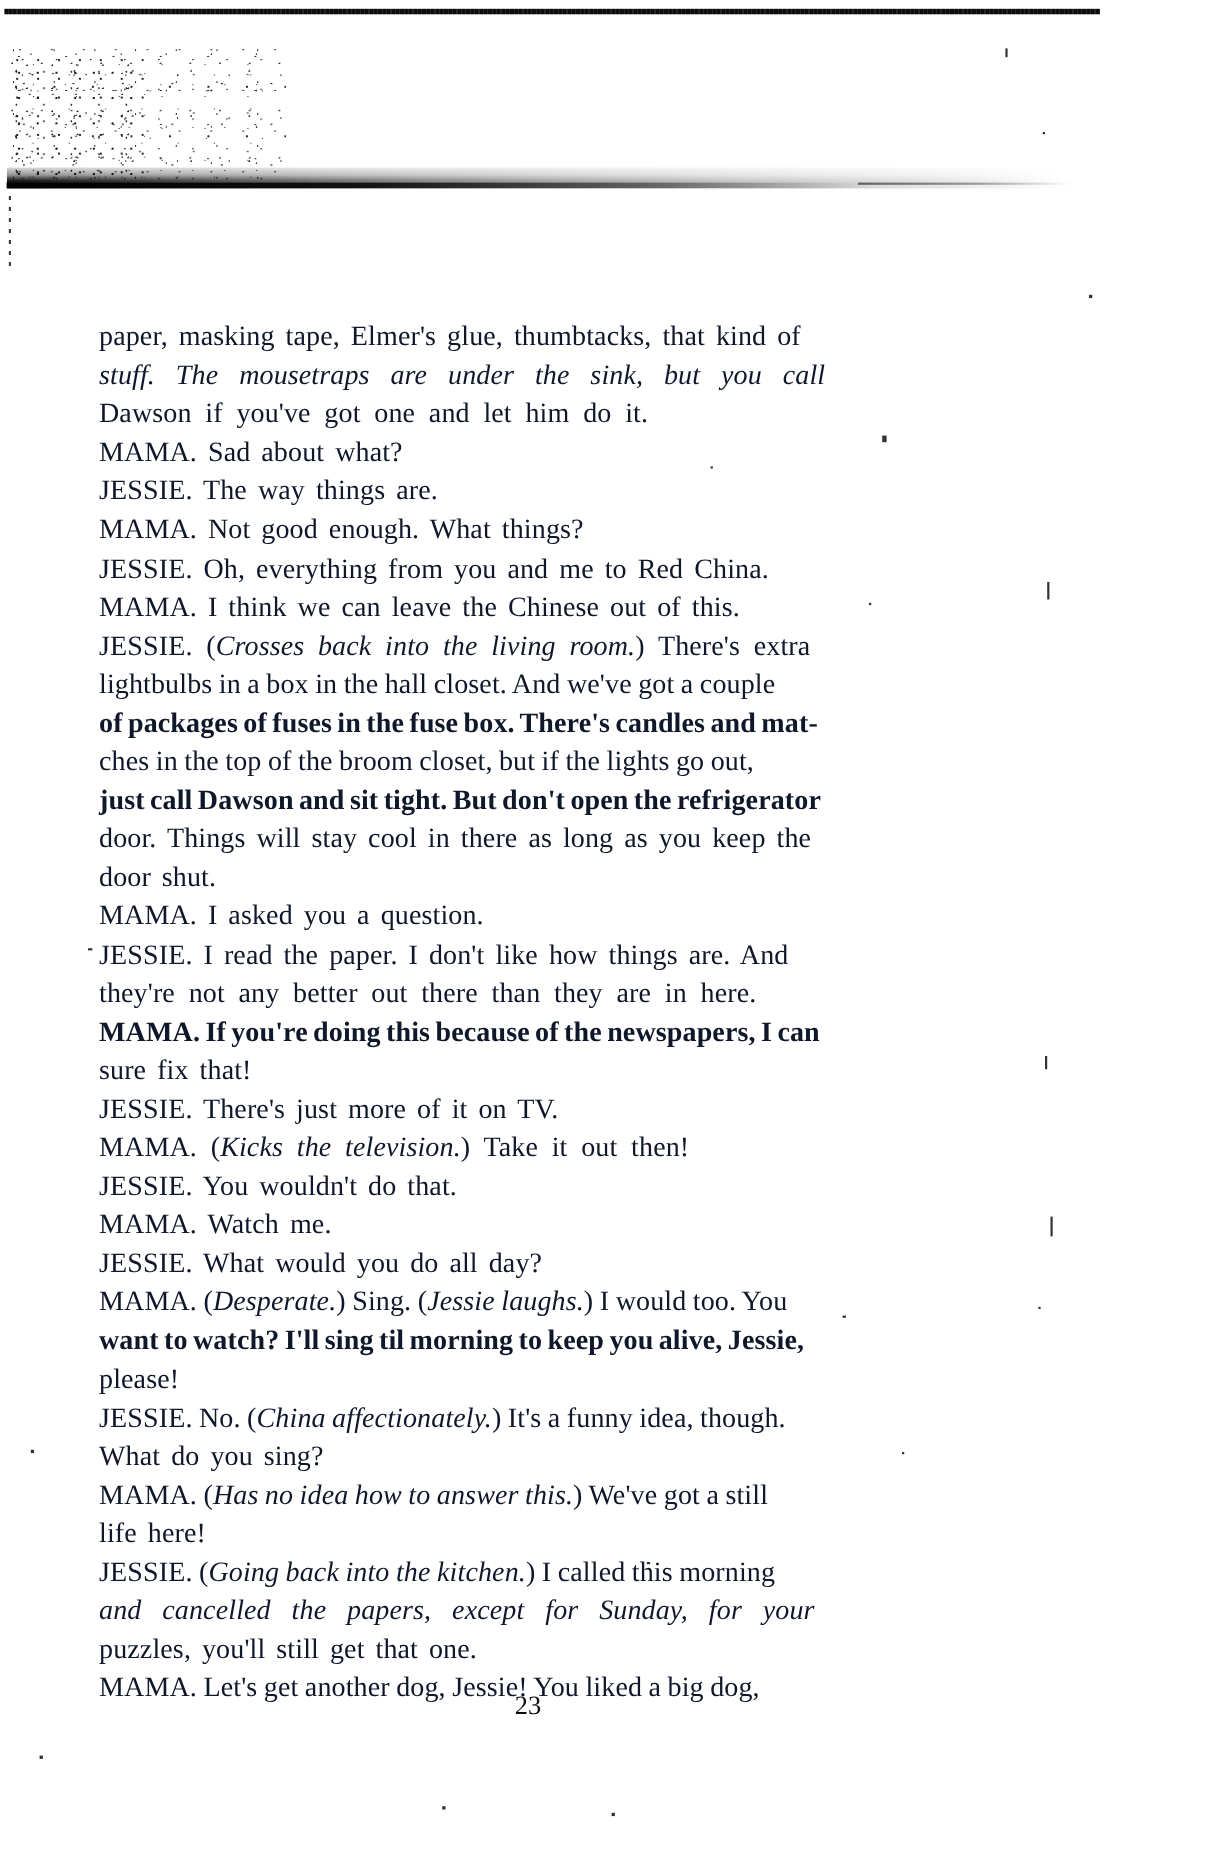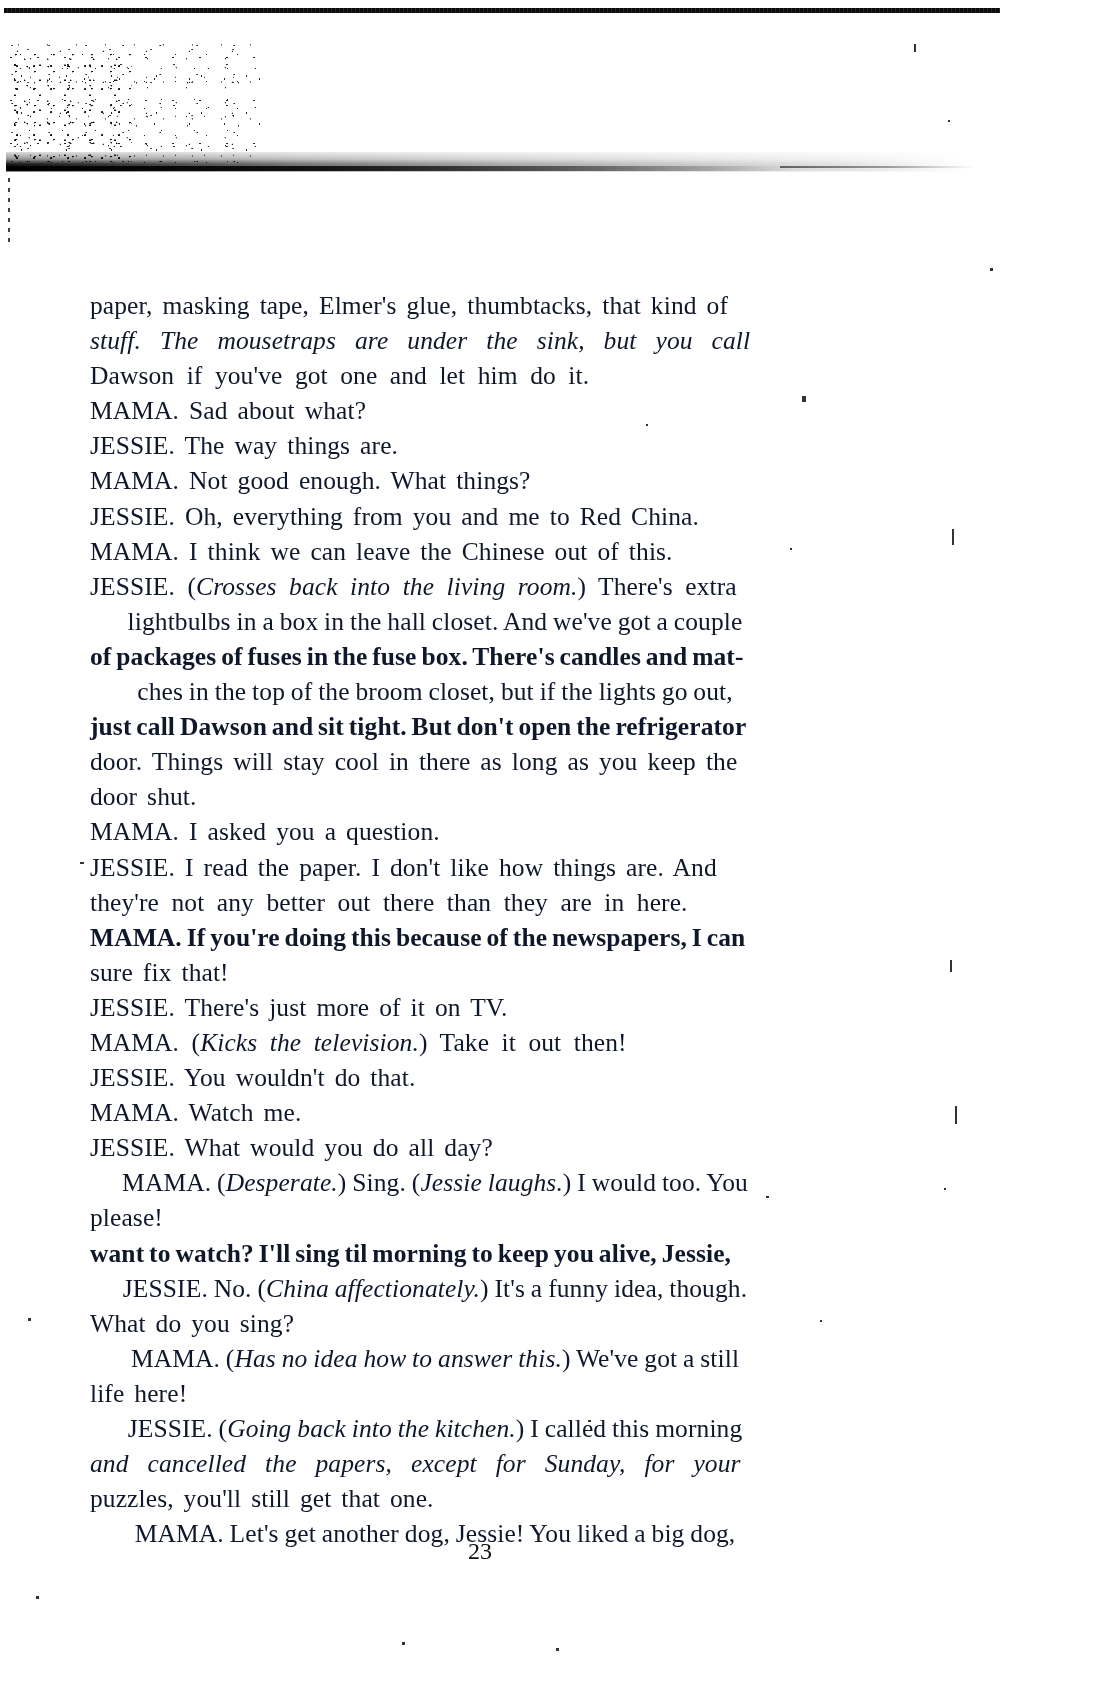--- a/index.html
+++ b/index.html
@@ -158,21 +158,21 @@
     color: #0f172a;
   }
   .line i {
     font-style: italic;
     margin-top: 20px;
   }
   
   .ws1 { word-spacing: 3.5px; }
   .ws2 { word-spacing: 6px; }
   .ws4 { word-spacing: 12.5px; font-style: italic; }
-  .wsn { word-spacing: -0.6px; text-align: center; }
+  .wsn { word-spacing: -0.6px; }
   .wsnn { word-spacing: -1.6px; font-weight: bold; }
 
   .folio {
     position: absolute;
     left: 0;
     top: 1538px;
     width: 960px;
     text-align: center;
     font-size: 24px;
     color: #0d0d0d;
@@ -236,22 +236,22 @@
     <div class="line ws1"><span>JESSIE.  There's just more of it on TV.</span></div>
 
     <div class="line ws2"><span>MAMA.  (</span><i>Kicks the television.</i><span>) Take it out then!</span></div>
 
     <div class="line ws1"><span>JESSIE.  You wouldn't do that.</span></div>
     <div class="line ws1"><span>MAMA.  Watch me.</span></div>
     <div class="line ws1"><span>JESSIE.  What would you do all day?</span></div>
 
     <div class="line wsn"><span>MAMA.  (</span><i>Desperate.</i><span>) Sing. (</span><i>Jessie laughs.</i><span>) I would too. You</span></div>
 
+    <div class="line wsnn"><span>want to watch? I'll sing til morning to keep you alive, Jessie,</span></div>
     <div class="line ws1"><span>please!</span></div>
-    <div class="line wsnn"><span>want to watch? I'll sing til morning to keep you alive, Jessie,</span></div>
 
     <div class="line wsn"><span>JESSIE.  No. (</span><i>China affectionately.</i><span>) It's a funny idea, though.</span></div>
 
     <div class="line ws1"><span>What do you sing?</span></div>
 
     <div class="line wsn"><span>MAMA.  (</span><i>Has no idea how to answer this.</i><span>) We've got a still</span></div>
 
     <div class="line ws1"><span>life here!</span></div>
 
     <div class="line wsn"><span>JESSIE.  (</span><i>Going back into the kitchen.</i><span>) I called this morning</span></div>

